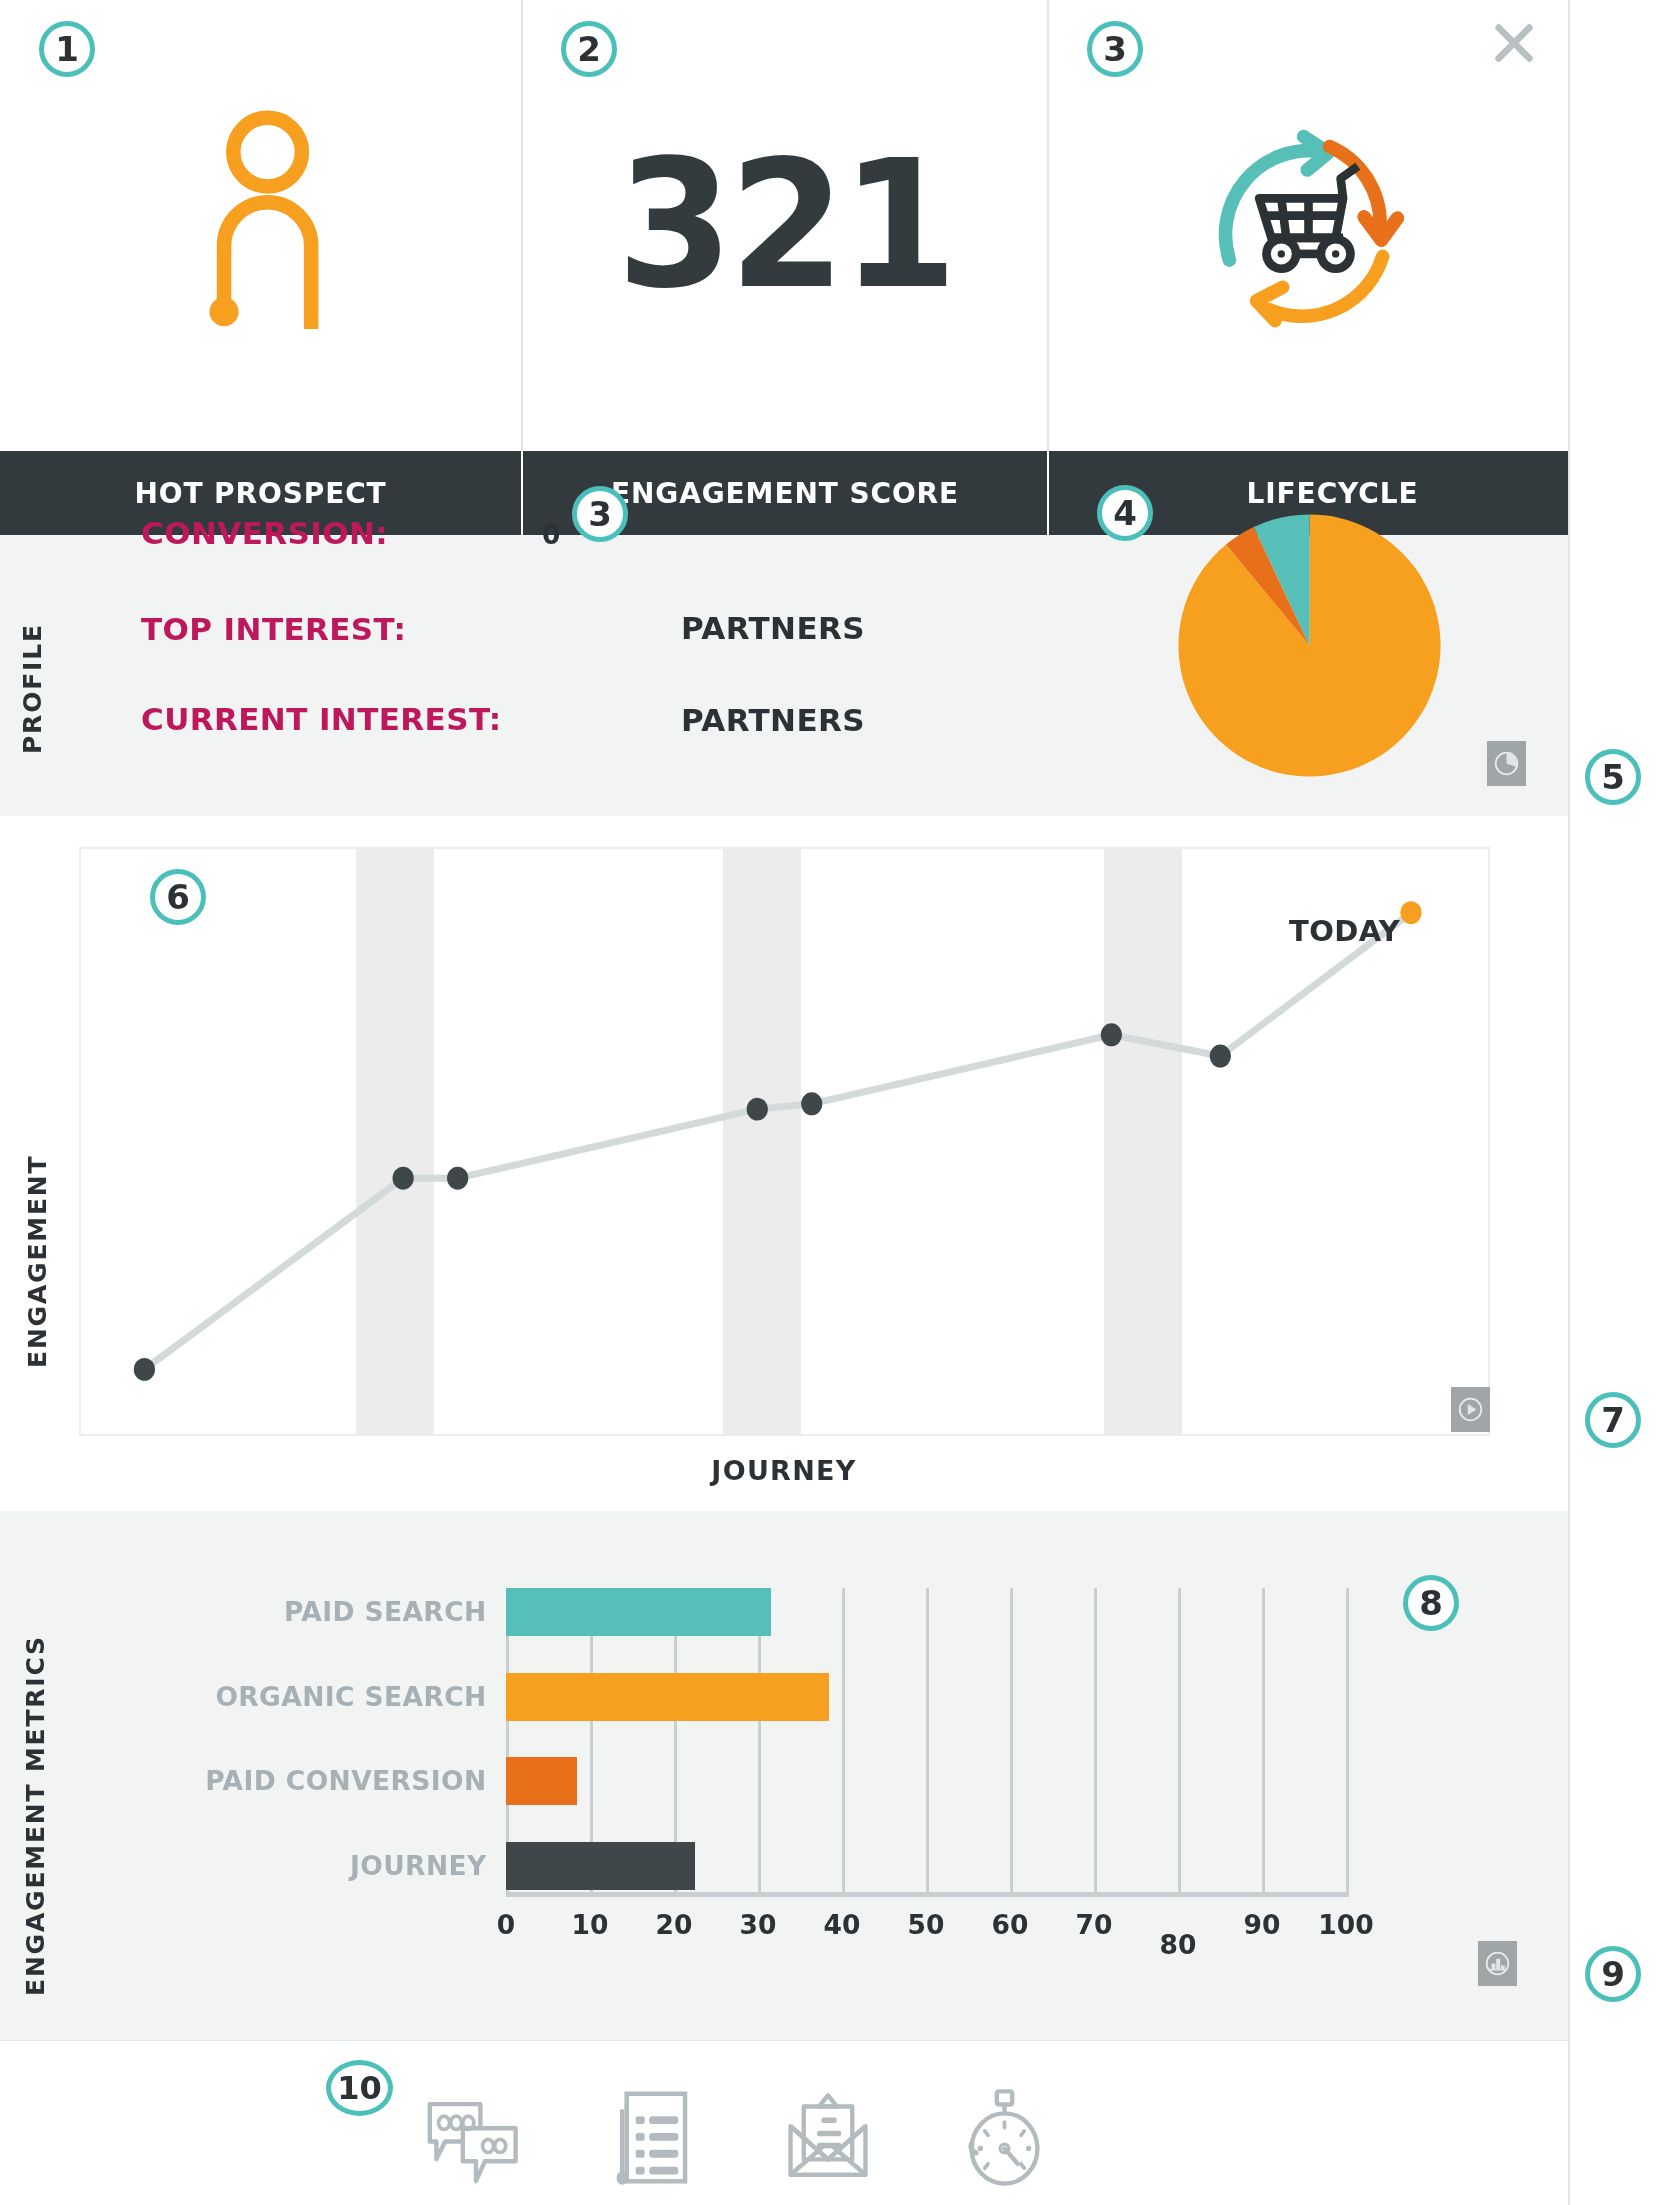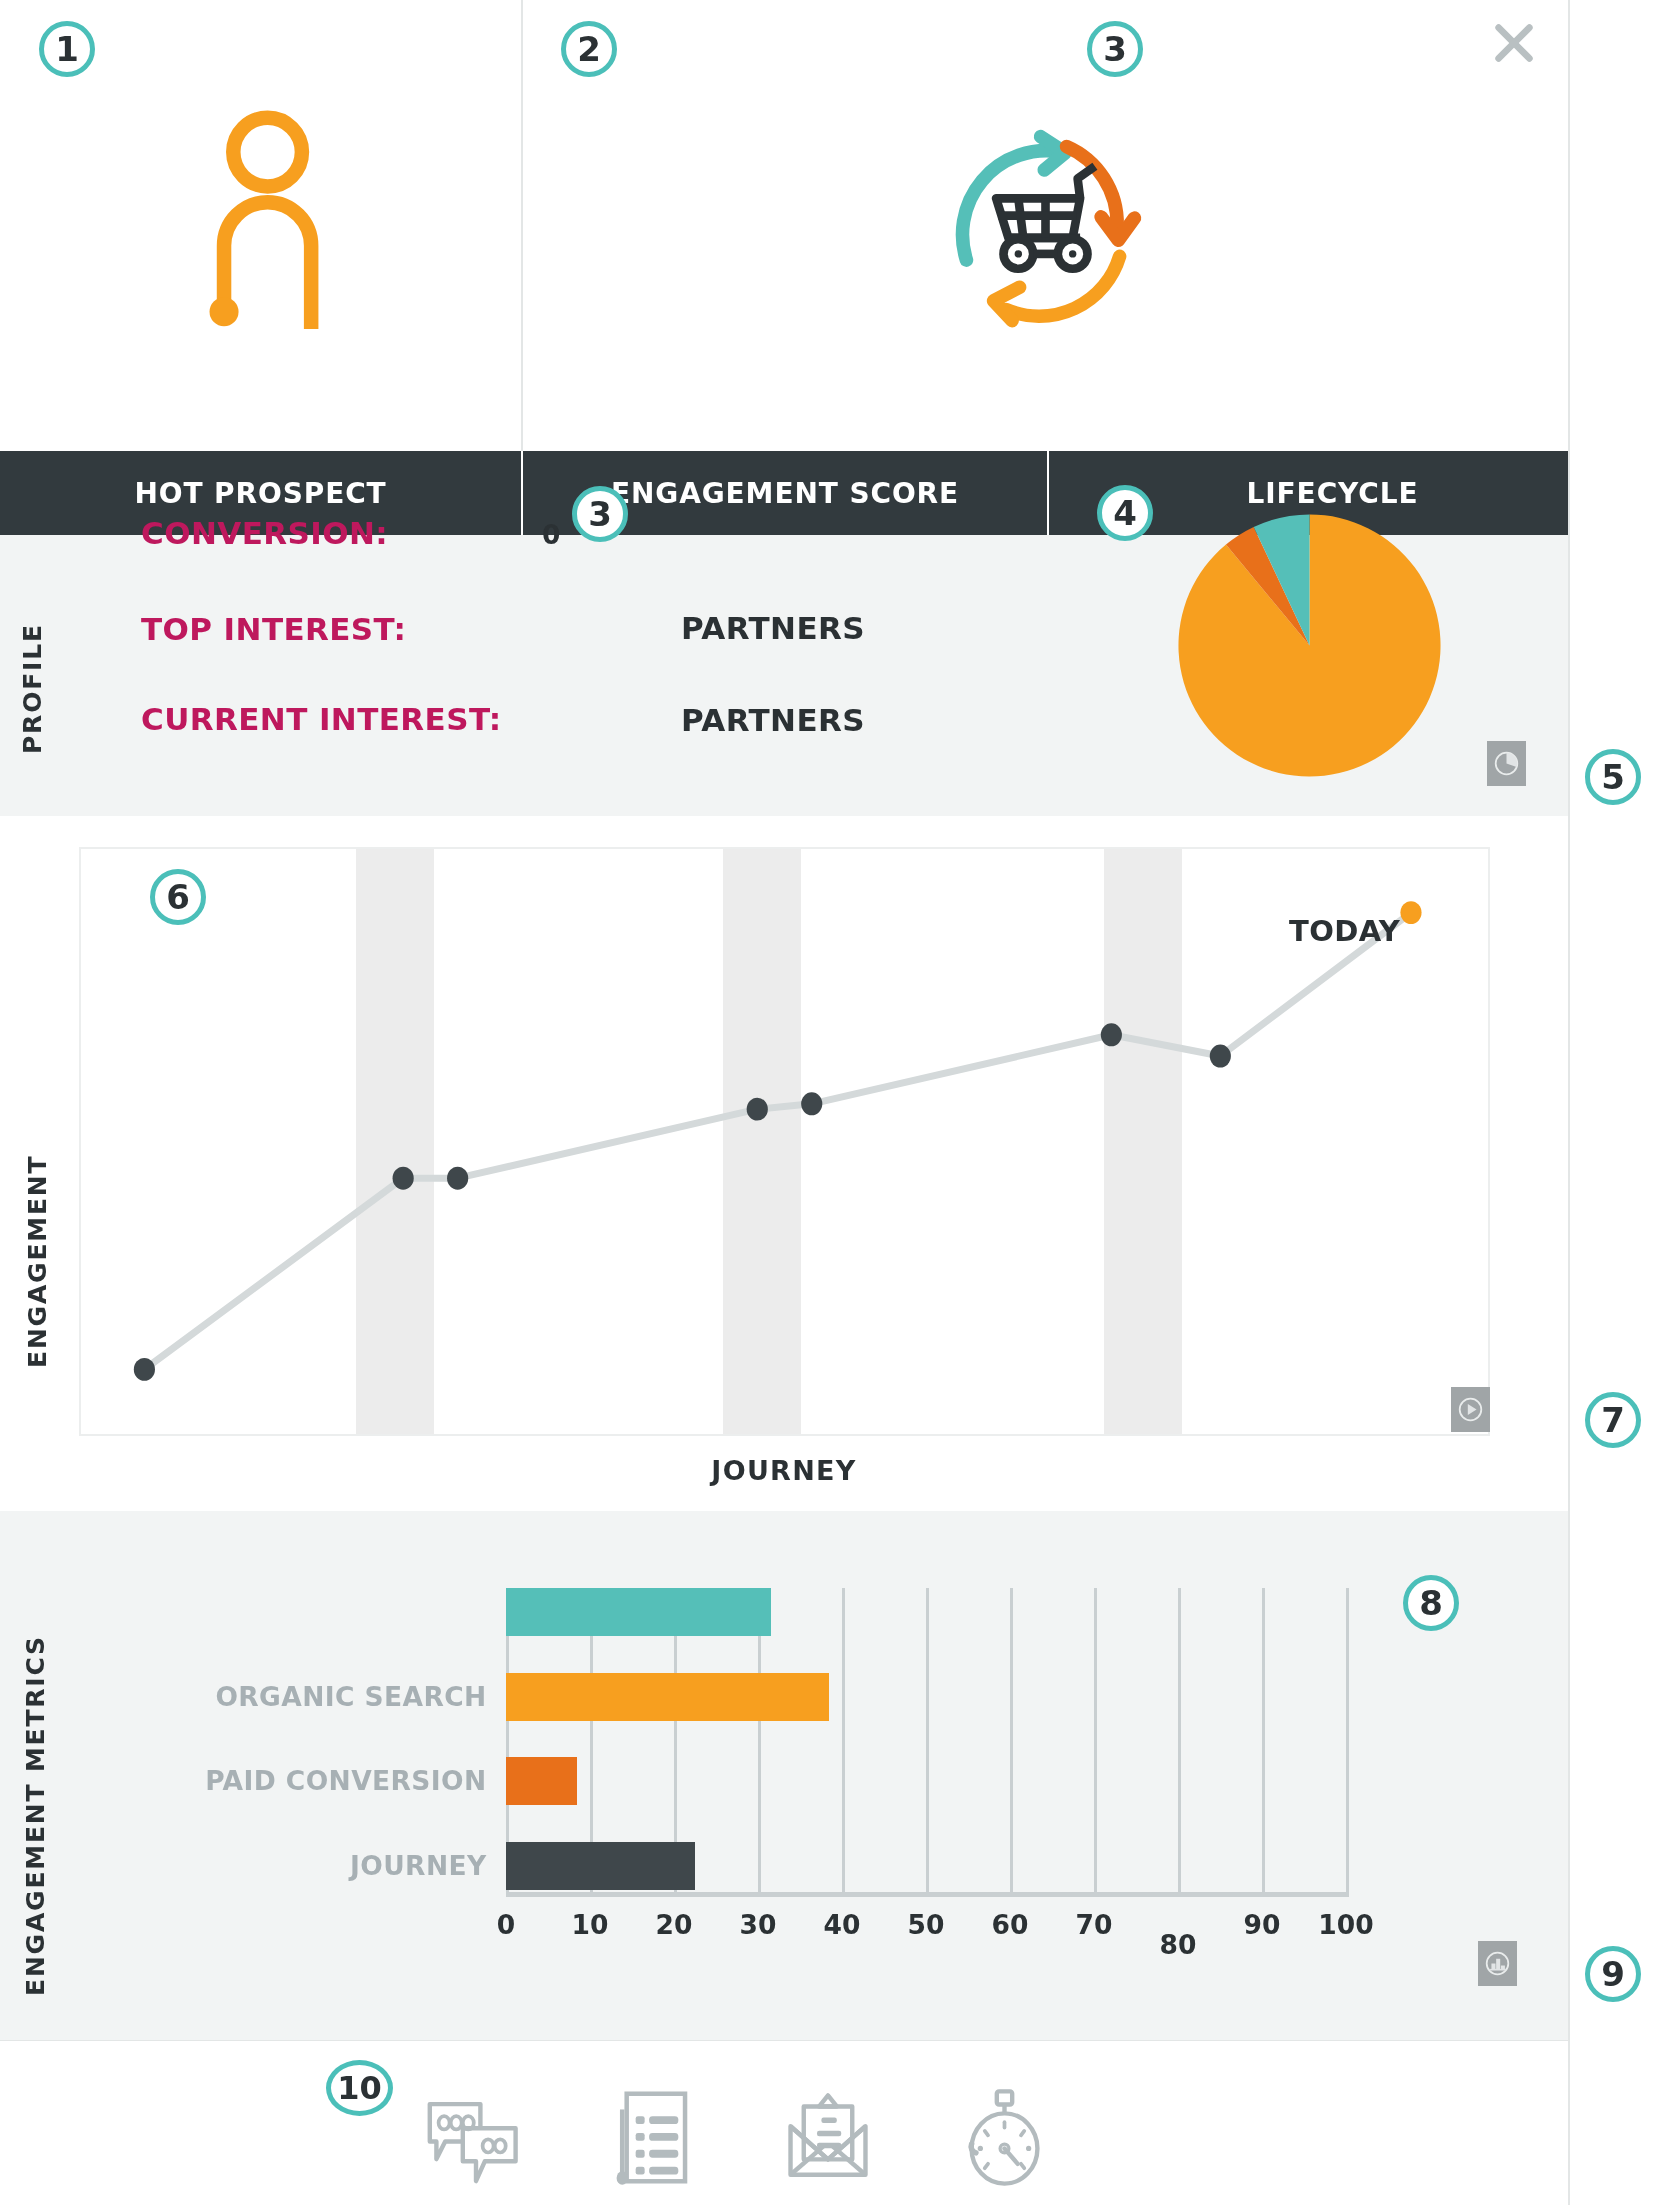--- a/index.html
+++ b/index.html
@@ -163,20 +163,25 @@
       <div class="tile t1">
         <div class="tile-art">
           <svg width="132" height="238" viewBox="0 0 100 180">
             <circle cx="55" cy="34" r="26" fill="none" stroke="#f79f1f" stroke-width="11"></circle>
             <path d="M22 150 L22 105 A33 33 0 0 1 88 105 L88 168" fill="none" stroke="#f79f1f" stroke-width="11" stroke-linecap="butt"></path>
             <circle cx="22" cy="155" r="11" fill="#f79f1f"></circle>
           </svg>
         </div>
       </div>
 
+      <div class="tile t2">
+        <div class="tile-art">
+          <span class="score-number">321</span>
+        </div>
+      </div>
 
       <div class="tile t3">
         <div class="tile-art">
           <svg width="247" height="247" viewBox="0 0 200 200">
 
             <path d="M36 128 A68 68 0 0 1 110 40" fill="none" stroke="#55bfb8" stroke-width="11" stroke-linecap="round"></path>
             <path d="M96 28 L116 41 L99 55" fill="none" stroke="#55bfb8" stroke-width="11" stroke-linecap="round" stroke-linejoin="round"></path>
 
             <path d="M117 36 A68 68 0 0 1 158 100" fill="none" stroke="#e8701a" stroke-width="11" stroke-linecap="round"></path>
             <path d="M145 93 L159 112 L172 94" fill="none" stroke="#e8701a" stroke-width="11" stroke-linecap="round" stroke-linejoin="round"></path>
@@ -290,20 +295,21 @@
         <div class="gridline" style="left: 252px; height: 304px;"></div>
         <div class="gridline" style="left: 336px; height: 304px;"></div>
         <div class="gridline" style="left: 420px; height: 304px;"></div>
         <div class="gridline" style="left: 504px; height: 304px;"></div>
         <div class="gridline" style="left: 588px; height: 304px;"></div>
         <div class="gridline" style="left: 672px; height: 304px;"></div>
         <div class="gridline" style="left: 756px; height: 304px;"></div>
         <div class="gridline" style="left: 840px; height: 304px;"></div>
         <div class="bar-row" style="top: 0px; width: 840px;">
           <div class="bar-rect" style="width: 265px; background: rgb(85, 191, 184);"></div>
+          <div class="bcat">PAID SEARCH</div>
         </div>
         <div class="bar-row" style="top: 85px; width: 840px;">
           <div class="bar-rect" style="width: 323px; background: rgb(247, 159, 31);"></div>
           <div class="bcat">ORGANIC SEARCH</div>
         </div>
         <div class="bar-row" style="top: 169px; width: 840px;">
           <div class="bar-rect" style="width: 71px; background: rgb(232, 112, 26);"></div>
           <div class="bcat">PAID CONVERSION</div>
         </div>
         <div class="bar-row" style="top: 254px; width: 840px;">

